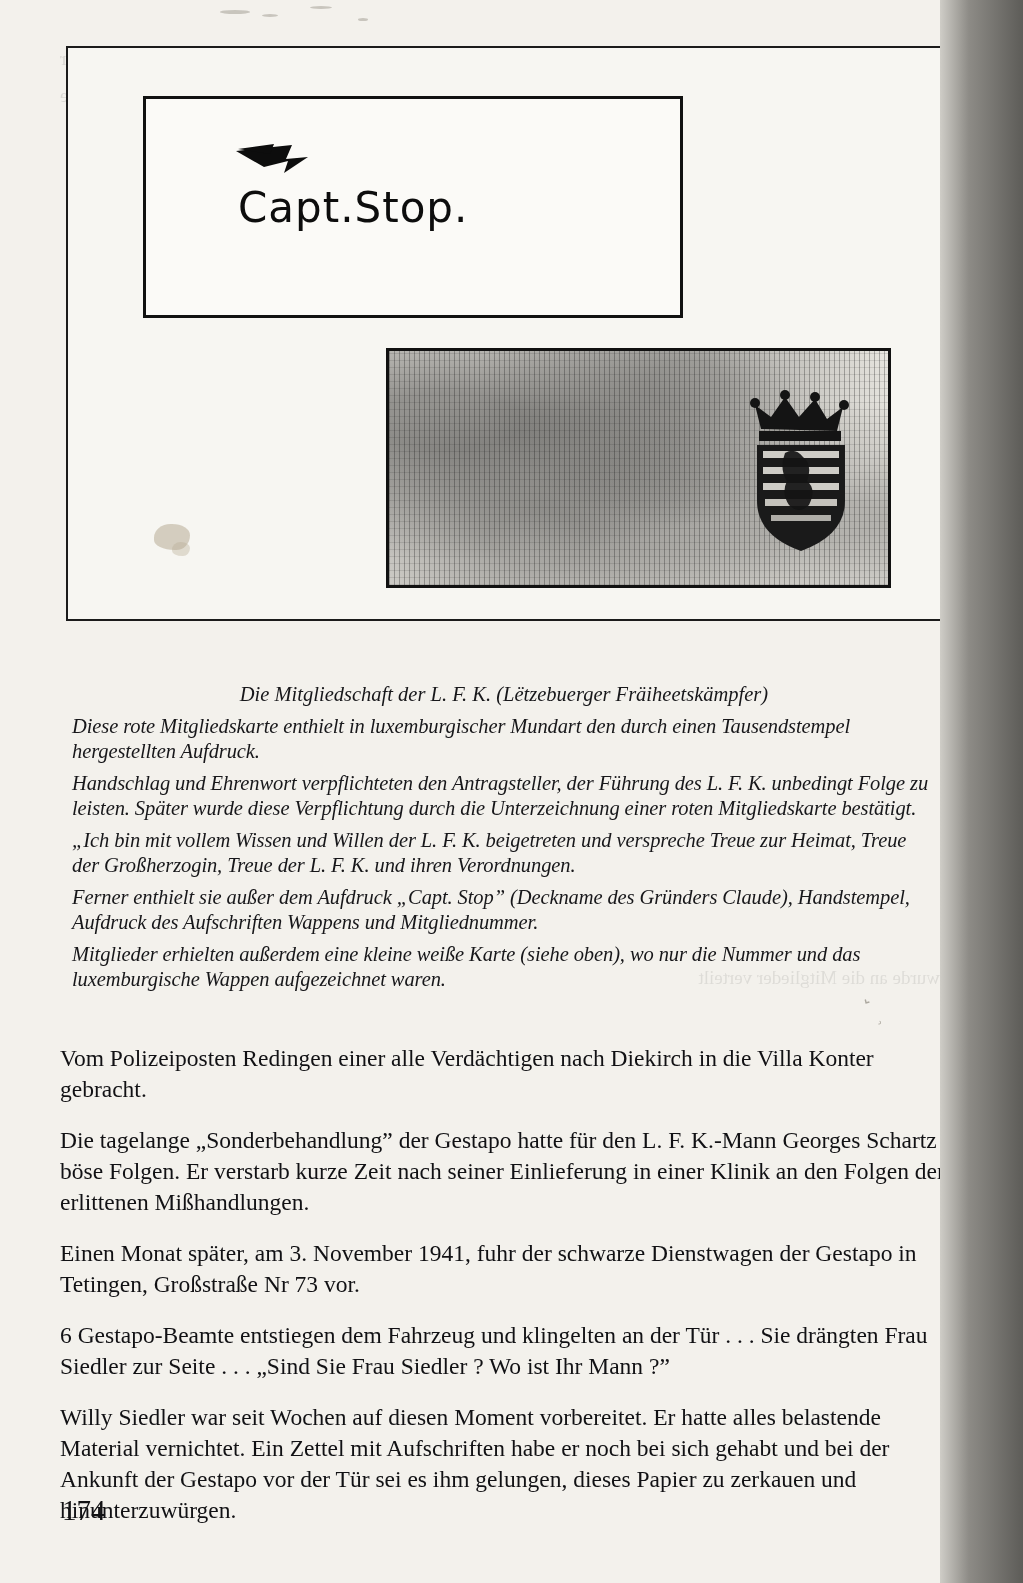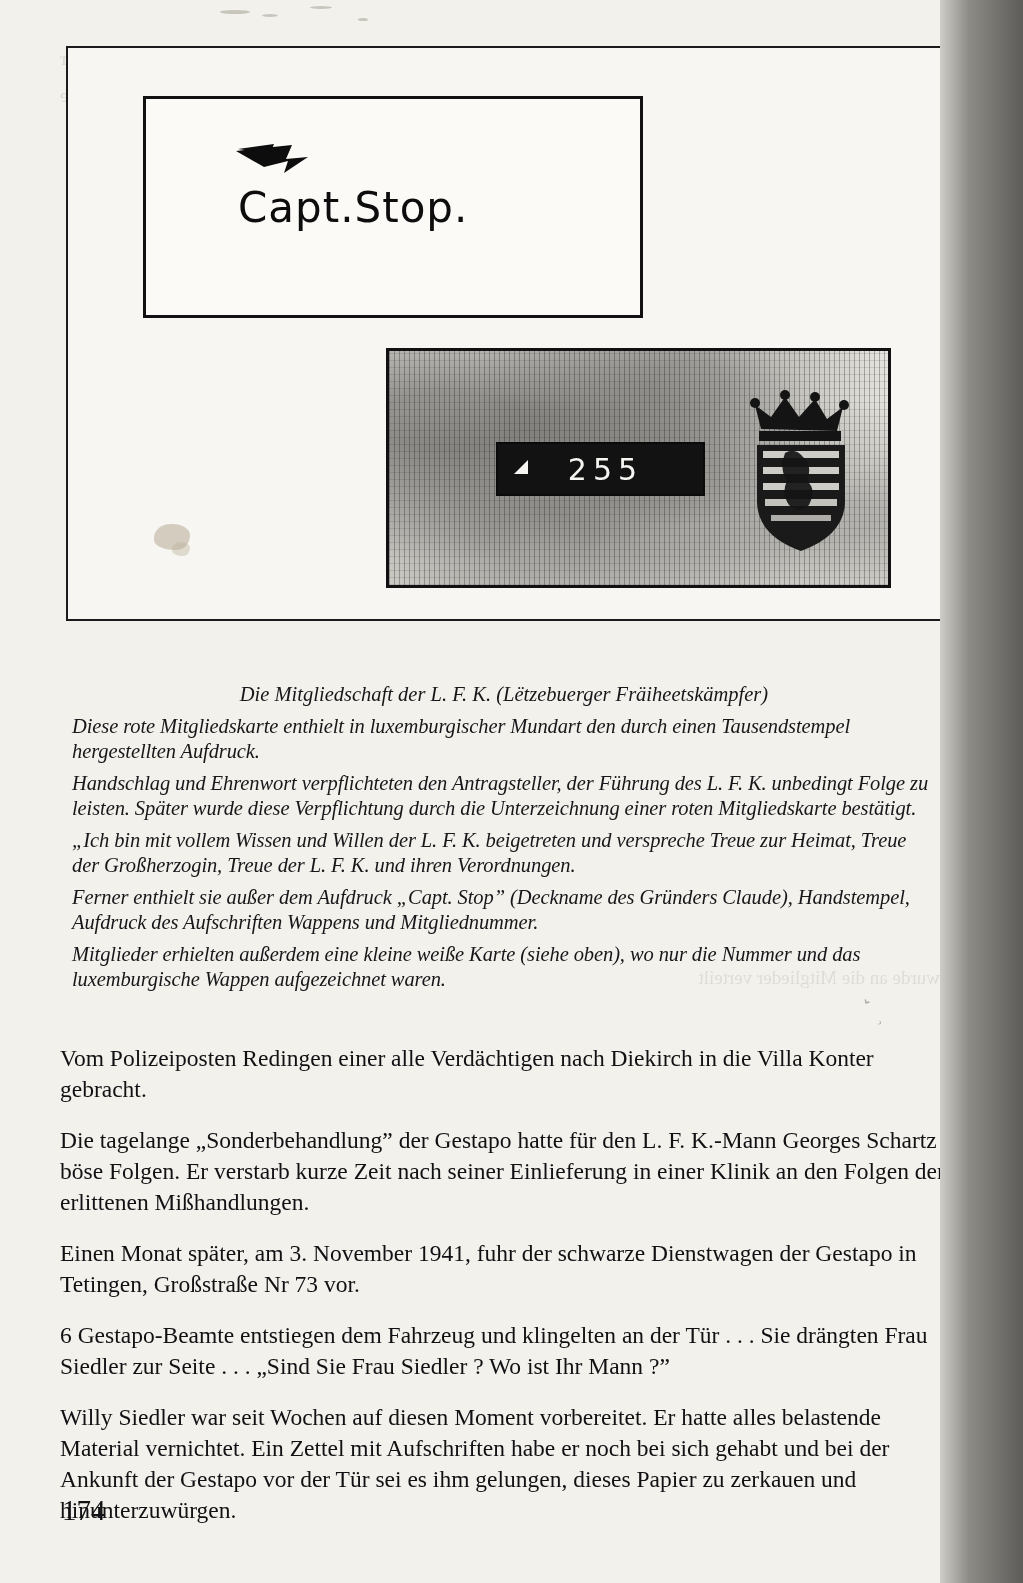--- a/index.html
+++ b/index.html
@@ -79,21 +79,21 @@
     width: 880px; height: 575px;
     border: 2px solid #1b1b1b;
     background: #f7f6f2;
     box-sizing: border-box;
   }
 
   
   #card-white {
     position: absolute;
     left: 75px; top: 48px;
-    width: 500px; height: 222px;
+    width: 540px; height: 222px;
     border: 3px solid #111;
     background: #fbfaf7;
     box-sizing: border-box;
   }
   #card-white .arrow {
     position: absolute;
     left: 88px; top: 40px;
     width: 0; height: 0;
   }
   #card-white .arrow svg { display: block; }
@@ -239,24 +239,20 @@
           <path d="M2 12 L58 6 L52 20 L74 18 L50 34 L54 22 L30 28 Z" fill="#0d0d0d"></path>
           <path d="M4 10 L40 5 L36 15 Z" fill="#0d0d0d"></path>
         </svg>
       </div>
       <div id="capt-stop">Capt.Stop.</div>
     </div>
 
     <div id="card-dark">
       <div class="grime"></div>
 
-      <div id="number-box">
-        <div class="tri"></div>
-        <div class="num">255</div>
-      </div>
 
       <div id="coat-of-arms">
         <svg width="120" height="165" viewBox="0 0 120 165">
 
           <path d="M20 40 L14 16 L30 28 L44 8 L58 28 L74 10 L86 30 L102 18 L96 42 Z" fill="#141414"></path>
           <circle cx="14" cy="14" r="5" fill="#141414"></circle>
           <circle cx="44" cy="6" r="5" fill="#141414"></circle>
           <circle cx="74" cy="8" r="5" fill="#141414"></circle>
           <circle cx="103" cy="16" r="5" fill="#141414"></circle>
           <rect x="18" y="42" width="82" height="10" fill="#141414"></rect>

